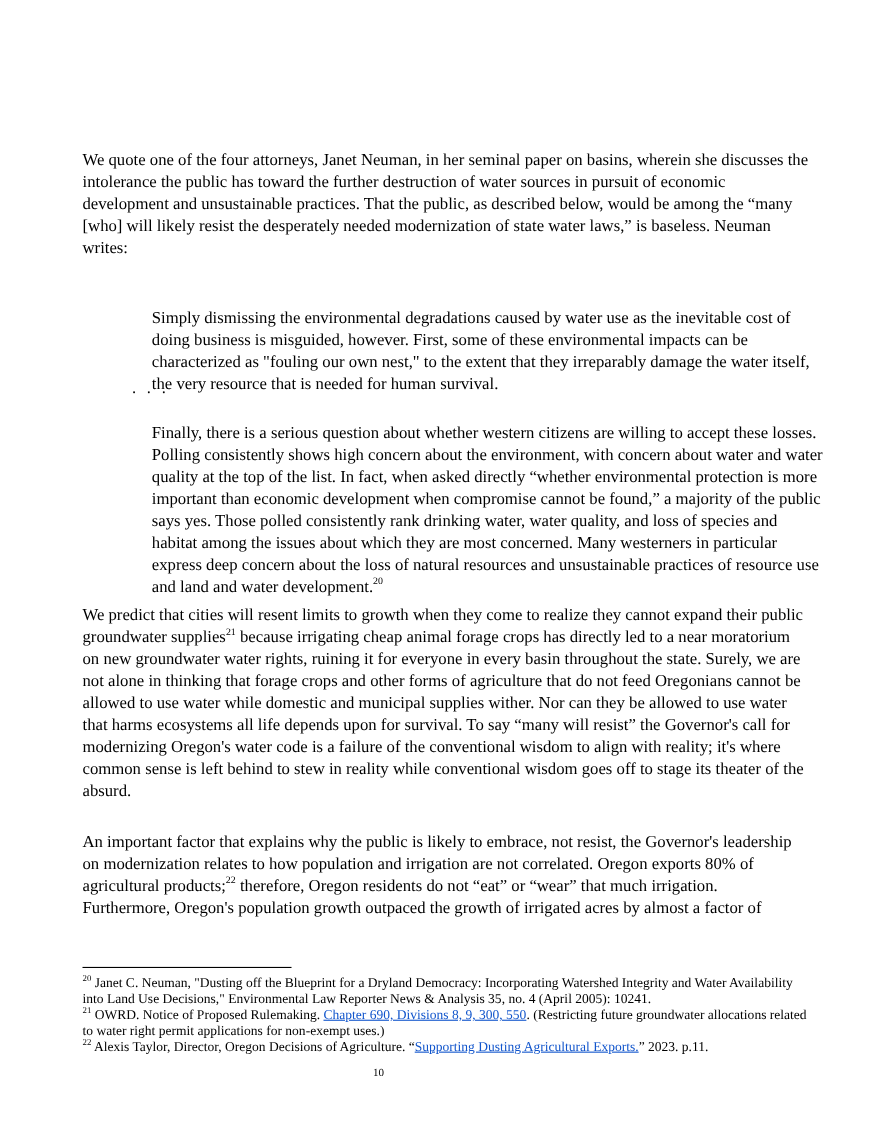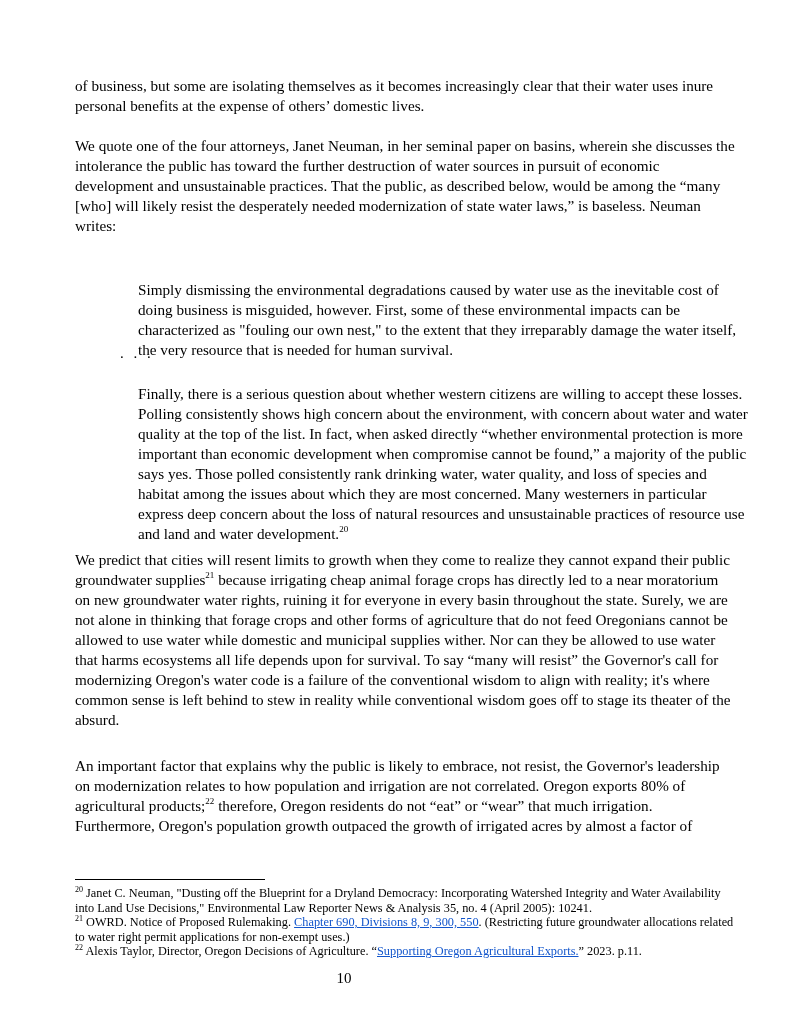--- a/index.html
+++ b/index.html
@@ -8,44 +8,43 @@
     .page { position: absolute; left: 0; top: 0; width: 800px; height: 1035px; }
     .body-text { position: absolute; left: 75px; width: 660px; font-size: 15.2px; line-height: 20px; margin: 0; }
     .quote { position: absolute; left: 120px; width: 610px; font-size: 15.2px; line-height: 20px; margin: 18px; }
     sup { font-size: 9px; line-height: 0; vertical-align: super; position: relative; top: -1px; }
     .ellipsis { position: absolute; left: 120px; top: 343px; font-size: 15px; letter-spacing: 3px; line-height: 20px; }
     .fn-rule { position: absolute; left: 75px; top: 879px; width: 190px; border-top: 1px solid #000; }
     .footnotes { position: absolute; left: 75px; top: 886px; width: 660px; font-size: 12.3px; line-height: 14.5px; }
     .footnotes p { margin: 0; }
     .footnotes sup { font-size: 8px; top: 0; }
     a.lnk { color: #1155cc; text-decoration: underline; }
-    .page-num { position: absolute; left: 0; width: 688px; top: 970px; text-align: center; font-size: 15px; }
+    .page-num { position: absolute; left: 0; width: 688px; top: 970px; text-align: center; font-size: 10px; }
   </style>
 </head>
 <body>
 
 <div class="page">
 
-  <p class="body-text" style="top:76px">of business, but some are isolating themselves as it becomes increasingly clear that their water uses inure personal benefits at the expense of others’ domestic lives.</p>
 
   <p class="body-text" style="top:136px">We quote one of the four attorneys, Janet Neuman, in her seminal paper on basins, wherein she discusses the intolerance the public has toward the further destruction of water sources in pursuit of economic development and unsustainable practices. That the public, as described below, would be among the “many [who] will likely resist the desperately needed modernization of state water laws,” is baseless. Neuman writes:</p>
 
   <p class="quote" style="top:262px">Simply dismissing the environmental degradations caused by water use as the inevitable cost of doing business is misguided, however. First, some of these environmental impacts can be characterized as "fouling our own nest," to the extent that they irreparably damage the water itself, the very resource that is needed for human survival.</p>
 
   <div class="ellipsis">. . .</div>
 
   <p class="quote" style="top:366px"><span>Finally, there is a serious question about whether western citizens are willing to accept these losses. Polling consistently shows high concern about the environment, with concern about water and water quality at the top of the list. In fact, when asked directly “whether environmental protection is more important than economic development when compromise cannot be found,” a majority of the public says yes. Those polled consistently rank drinking water, water quality, and loss of species and habitat among the issues about which they are most concerned. Many westerners in particular express deep concern about the loss of natural resources and unsustainable practices of resource use and land and water development.</span><sup>20</sup></p>
 
   <p class="body-text" style="top:550px"><span>We predict that cities will resent limits to growth when they come to realize they cannot expand their public groundwater supplies</span><sup>21</sup><span> because irrigating cheap animal forage crops has directly led to a near moratorium on new groundwater water rights, ruining it for everyone in every basin throughout the state. Surely, we are not alone in thinking that forage crops and other forms of agriculture that do not feed Oregonians cannot be allowed to use water while domestic and municipal supplies wither. Nor can they be allowed to use water that harms ecosystems all life depends upon for survival. To say “many will resist” the Governor's call for modernizing Oregon's water code is a failure of the conventional wisdom to align with reality; it's where common sense is left behind to stew in reality while conventional wisdom goes off to stage its theater of the absurd.</span></p>
 
   <p class="body-text" style="top:756px"><span>An important factor that explains why the public is likely to embrace, not resist, the Governor's leadership on modernization relates to how population and irrigation are not correlated. Oregon exports 80% of agricultural products;</span><sup>22</sup><span> therefore, Oregon residents do not “eat” or “wear” that much irrigation. Furthermore, Oregon's population growth outpaced the growth of irrigated acres by almost a factor of</span></p>
 
   <div class="fn-rule"></div>
 
   <div class="footnotes">
     <p><sup>20</sup><span> Janet C. Neuman, "Dusting off the Blueprint for a Dryland Democracy: Incorporating Watershed Integrity and Water Availability into Land Use Decisions," Environmental Law Reporter News &amp; Analysis 35, no. 4 (April 2005): 10241.</span></p>
     <p><sup>21</sup><span> OWRD. Notice of Proposed Rulemaking. </span><a class="lnk">Chapter 690, Divisions 8, 9, 300, 550</a><span>. (Restricting future groundwater allocations related to water right permit applications for non-exempt uses.)</span></p>
-    <p><sup>22</sup><span> Alexis Taylor, Director, Oregon Decisions of Agriculture. “</span><a class="lnk">Supporting Oregon Agricultural Exports.</a><span>” 2023. p.11.</span></p>
+    <p><sup>22</sup><span> Alexis Taylor, Director, Oregon Decisions of Agriculture. “</span><a class="lnk">Supporting Dusting Agricultural Exports.</a><span>” 2023. p.11.</span></p>
   </div>
 
   <div class="page-num">10</div>
 
 </div>
 
 </body></html>

